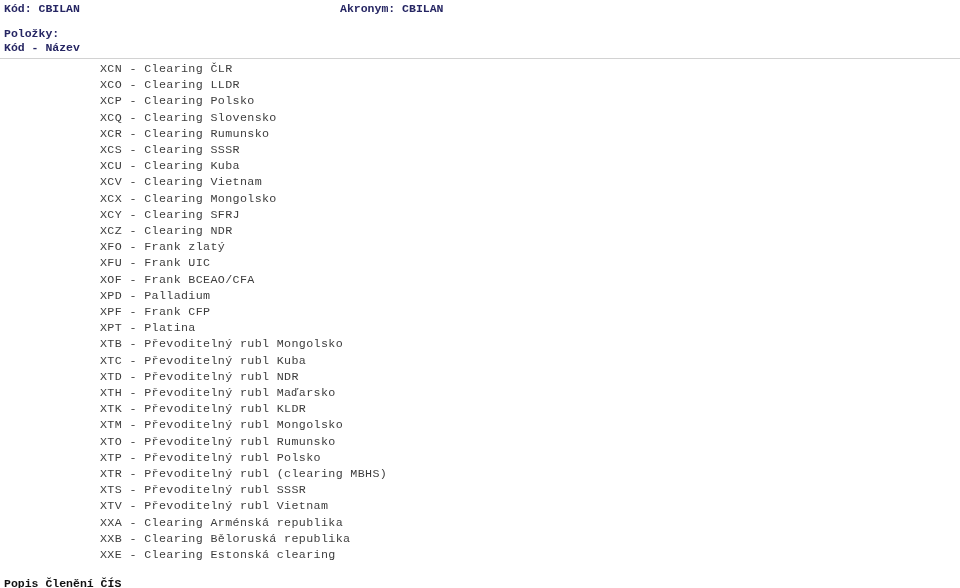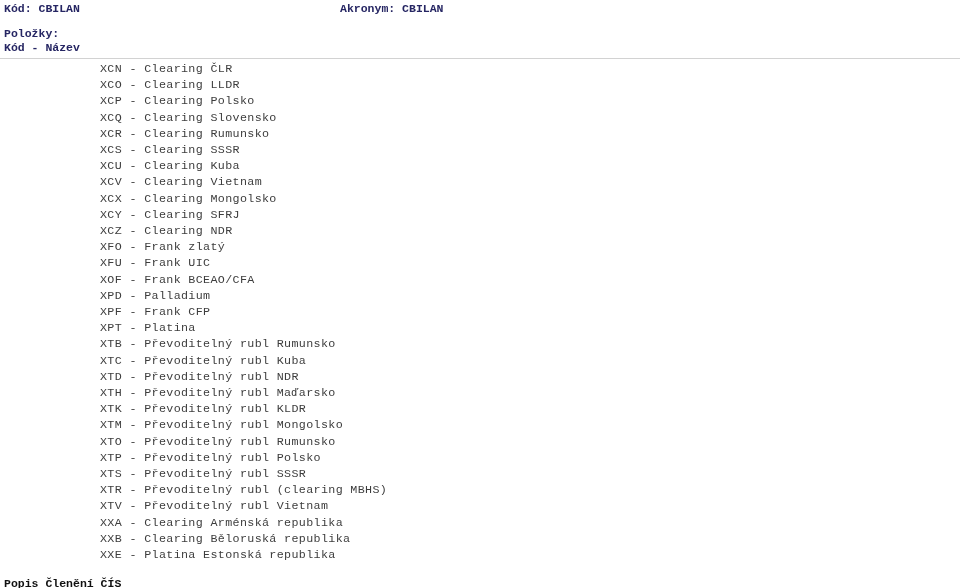--- a/index.html
+++ b/index.html
@@ -106,32 +106,32 @@
     <li class="item-row">XCV - Clearing Vietnam</li>
     <li class="item-row">XCX - Clearing Mongolsko</li>
     <li class="item-row">XCY - Clearing SFRJ</li>
     <li class="item-row">XCZ - Clearing NDR</li>
     <li class="item-row">XFO - Frank zlatý</li>
     <li class="item-row">XFU - Frank UIC</li>
     <li class="item-row">XOF - Frank BCEAO/CFA</li>
     <li class="item-row">XPD - Palladium</li>
     <li class="item-row">XPF - Frank CFP</li>
     <li class="item-row">XPT - Platina</li>
-    <li class="item-row">XTB - Převoditelný rubl Rumunsko</li>
+    <li class="item-row">XTB - Převoditelný rubl Mongolsko</li>
     <li class="item-row">XTC - Převoditelný rubl Kuba</li>
     <li class="item-row">XTD - Převoditelný rubl NDR</li>
     <li class="item-row">XTH - Převoditelný rubl Maďarsko</li>
     <li class="item-row">XTK - Převoditelný rubl KLDR</li>
     <li class="item-row">XTM - Převoditelný rubl Mongolsko</li>
     <li class="item-row">XTO - Převoditelný rubl Rumunsko</li>
     <li class="item-row">XTP - Převoditelný rubl Polsko</li>
+    <li class="item-row">XTR - Převoditelný rubl (clearing MBHS)</li>
     <li class="item-row">XTS - Převoditelný rubl SSSR</li>
-    <li class="item-row">XTR - Převoditelný rubl (clearing MBHS)</li>
     <li class="item-row">XTV - Převoditelný rubl Vietnam</li>
     <li class="item-row">XXA - Clearing Arménská republika</li>
     <li class="item-row">XXB - Clearing Běloruská republika</li>
-    <li class="item-row">XXE - Platina Estonská republika</li>
+    <li class="item-row">XXE - Clearing Estonská clearing</li>
   </ul>
 
 <div class="doc-footer">
   <div class="ftr-text ftr-left">Popis Členění ČÍS</div>
   <div class="ftr-text ftr-right">Strana:8/52</div>
 </div>
 
 </body></html>

